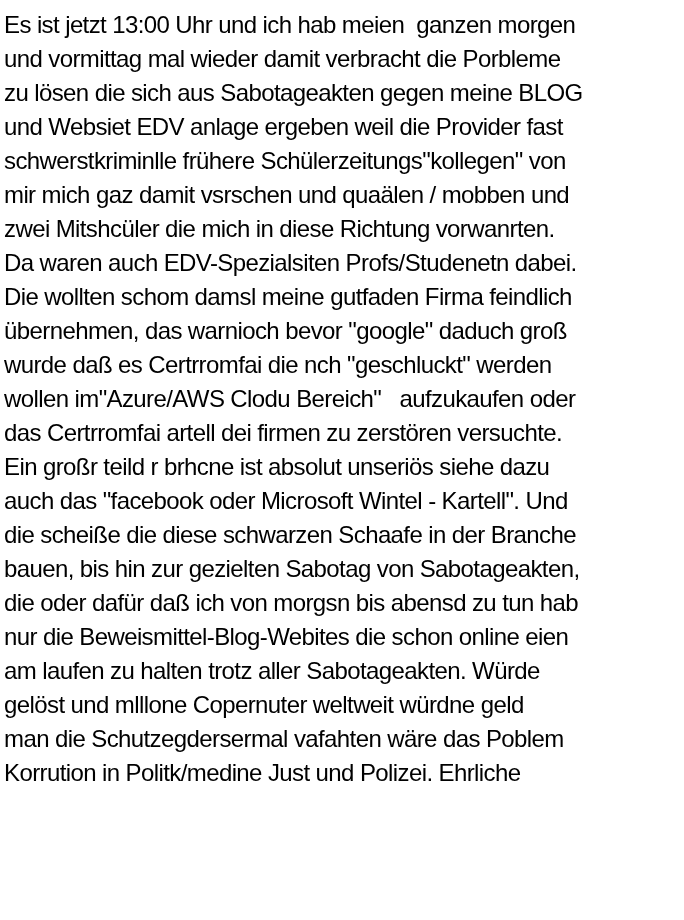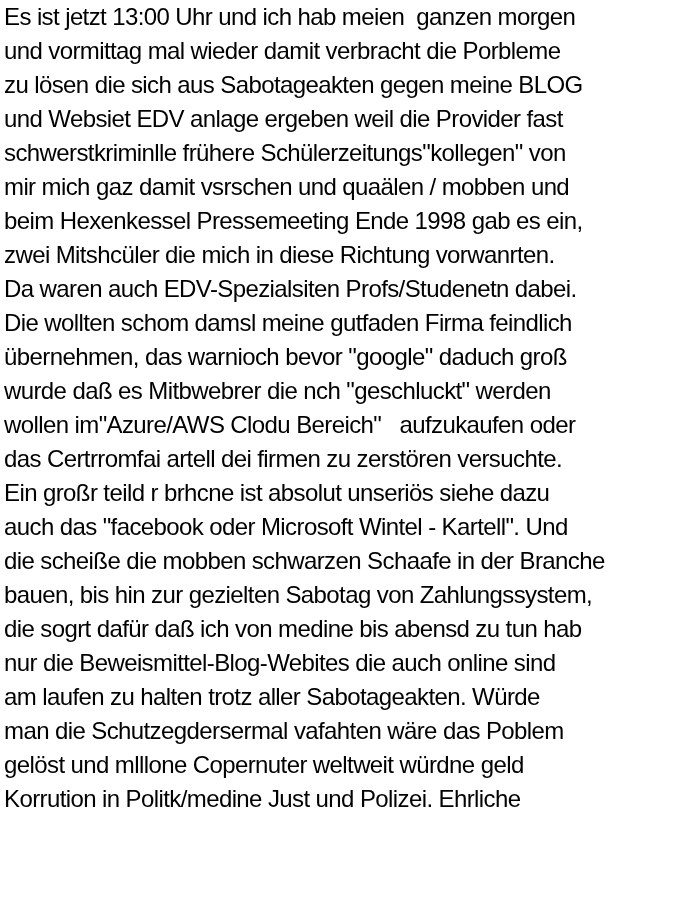--- a/index.html
+++ b/index.html
@@ -6,21 +6,21 @@
     margin: 0;
     padding: 0;
     background: #ffffff;
   }
   .page {
     width: 684px;
     height: 920px;
     background: #ffffff;
     overflow: hidden;
     box-sizing: border-box;
-    padding: 0 2px 0 4px;
+    padding: 8px 2px 0 4px;
   }
   .text-block {
     color: #000000;
     font-family: "Liberation Sans", sans-serif;
     font-size: 24px;
     line-height: 34px;
     letter-spacing: -0.6px;
   }
   .line {
     white-space: pre;      
@@ -32,32 +32,31 @@
 <body>
 
 <div class="page">
   <div class="text-block" id="text-block" style="color: rgb(0, 0, 0);">
       <div class="line">Es ist jetzt 13:00 Uhr und ich hab meien  ganzen morgen</div>
       <div class="line">und vormittag mal wieder damit verbracht die Porbleme</div>
       <div class="line">zu lösen die sich aus Sabotageakten gegen meine BLOG</div>
       <div class="line">und Websiet EDV anlage ergeben weil die Provider fast</div>
       <div class="line">schwerstkriminlle frühere Schülerzeitungs"kollegen" von</div>
       <div class="line">mir mich gaz damit vsrschen und quaälen / mobben und</div>
-      <div class="line">beim Hexenkessel Pressemeeting Ende 1998 gab es ein,</div>
       <div class="line">zwei Mitshcüler die mich in diese Richtung vorwanrten.</div>
       <div class="line">Da waren auch EDV-Spezialsiten Profs/Studenetn dabei.</div>
       <div class="line">Die wollten schom damsl meine gutfaden Firma feindlich</div>
       <div class="line">übernehmen, das warnioch bevor "google" daduch groß</div>
-      <div class="line">wurde daß es Mitbwebrer die nch "geschluckt" werden</div>
+      <div class="line">wurde daß es Certrromfai die nch "geschluckt" werden</div>
       <div class="line">wollen im"Azure/AWS Clodu Bereich"   aufzukaufen oder</div>
       <div class="line">das Certrromfai artell dei firmen zu zerstören versuchte.</div>
       <div class="line">Ein großr teild r brhcne ist absolut unseriös siehe dazu</div>
       <div class="line">auch das "facebook oder Microsoft Wintel - Kartell". Und</div>
-      <div class="line">die scheiße die mobben schwarzen Schaafe in der Branche</div>
-      <div class="line">bauen, bis hin zur gezielten Sabotag von Zahlungssystem,</div>
-      <div class="line">die sogrt dafür daß ich von medine bis abensd zu tun hab</div>
-      <div class="line">nur die Beweismittel-Blog-Webites die auch online sind</div>
+      <div class="line">die scheiße die diese schwarzen Schaafe in der Branche</div>
+      <div class="line">bauen, bis hin zur gezielten Sabotag von Sabotageakten,</div>
+      <div class="line">die oder dafür daß ich von morgsn bis abensd zu tun hab</div>
+      <div class="line">nur die Beweismittel-Blog-Webites die schon online eien</div>
       <div class="line">am laufen zu halten trotz aller Sabotageakten. Würde</div>
+      <div class="line">gelöst und mlllone Copernuter weltweit würdne geld</div>
       <div class="line">man die Schutzegdersermal vafahten wäre das Poblem</div>
-      <div class="line">gelöst und mlllone Copernuter weltweit würdne geld</div>
       <div class="line">Korrution in Politk/medine Just und Polizei. Ehrliche</div>
     </div>
 </div>
 
 </body></html>

